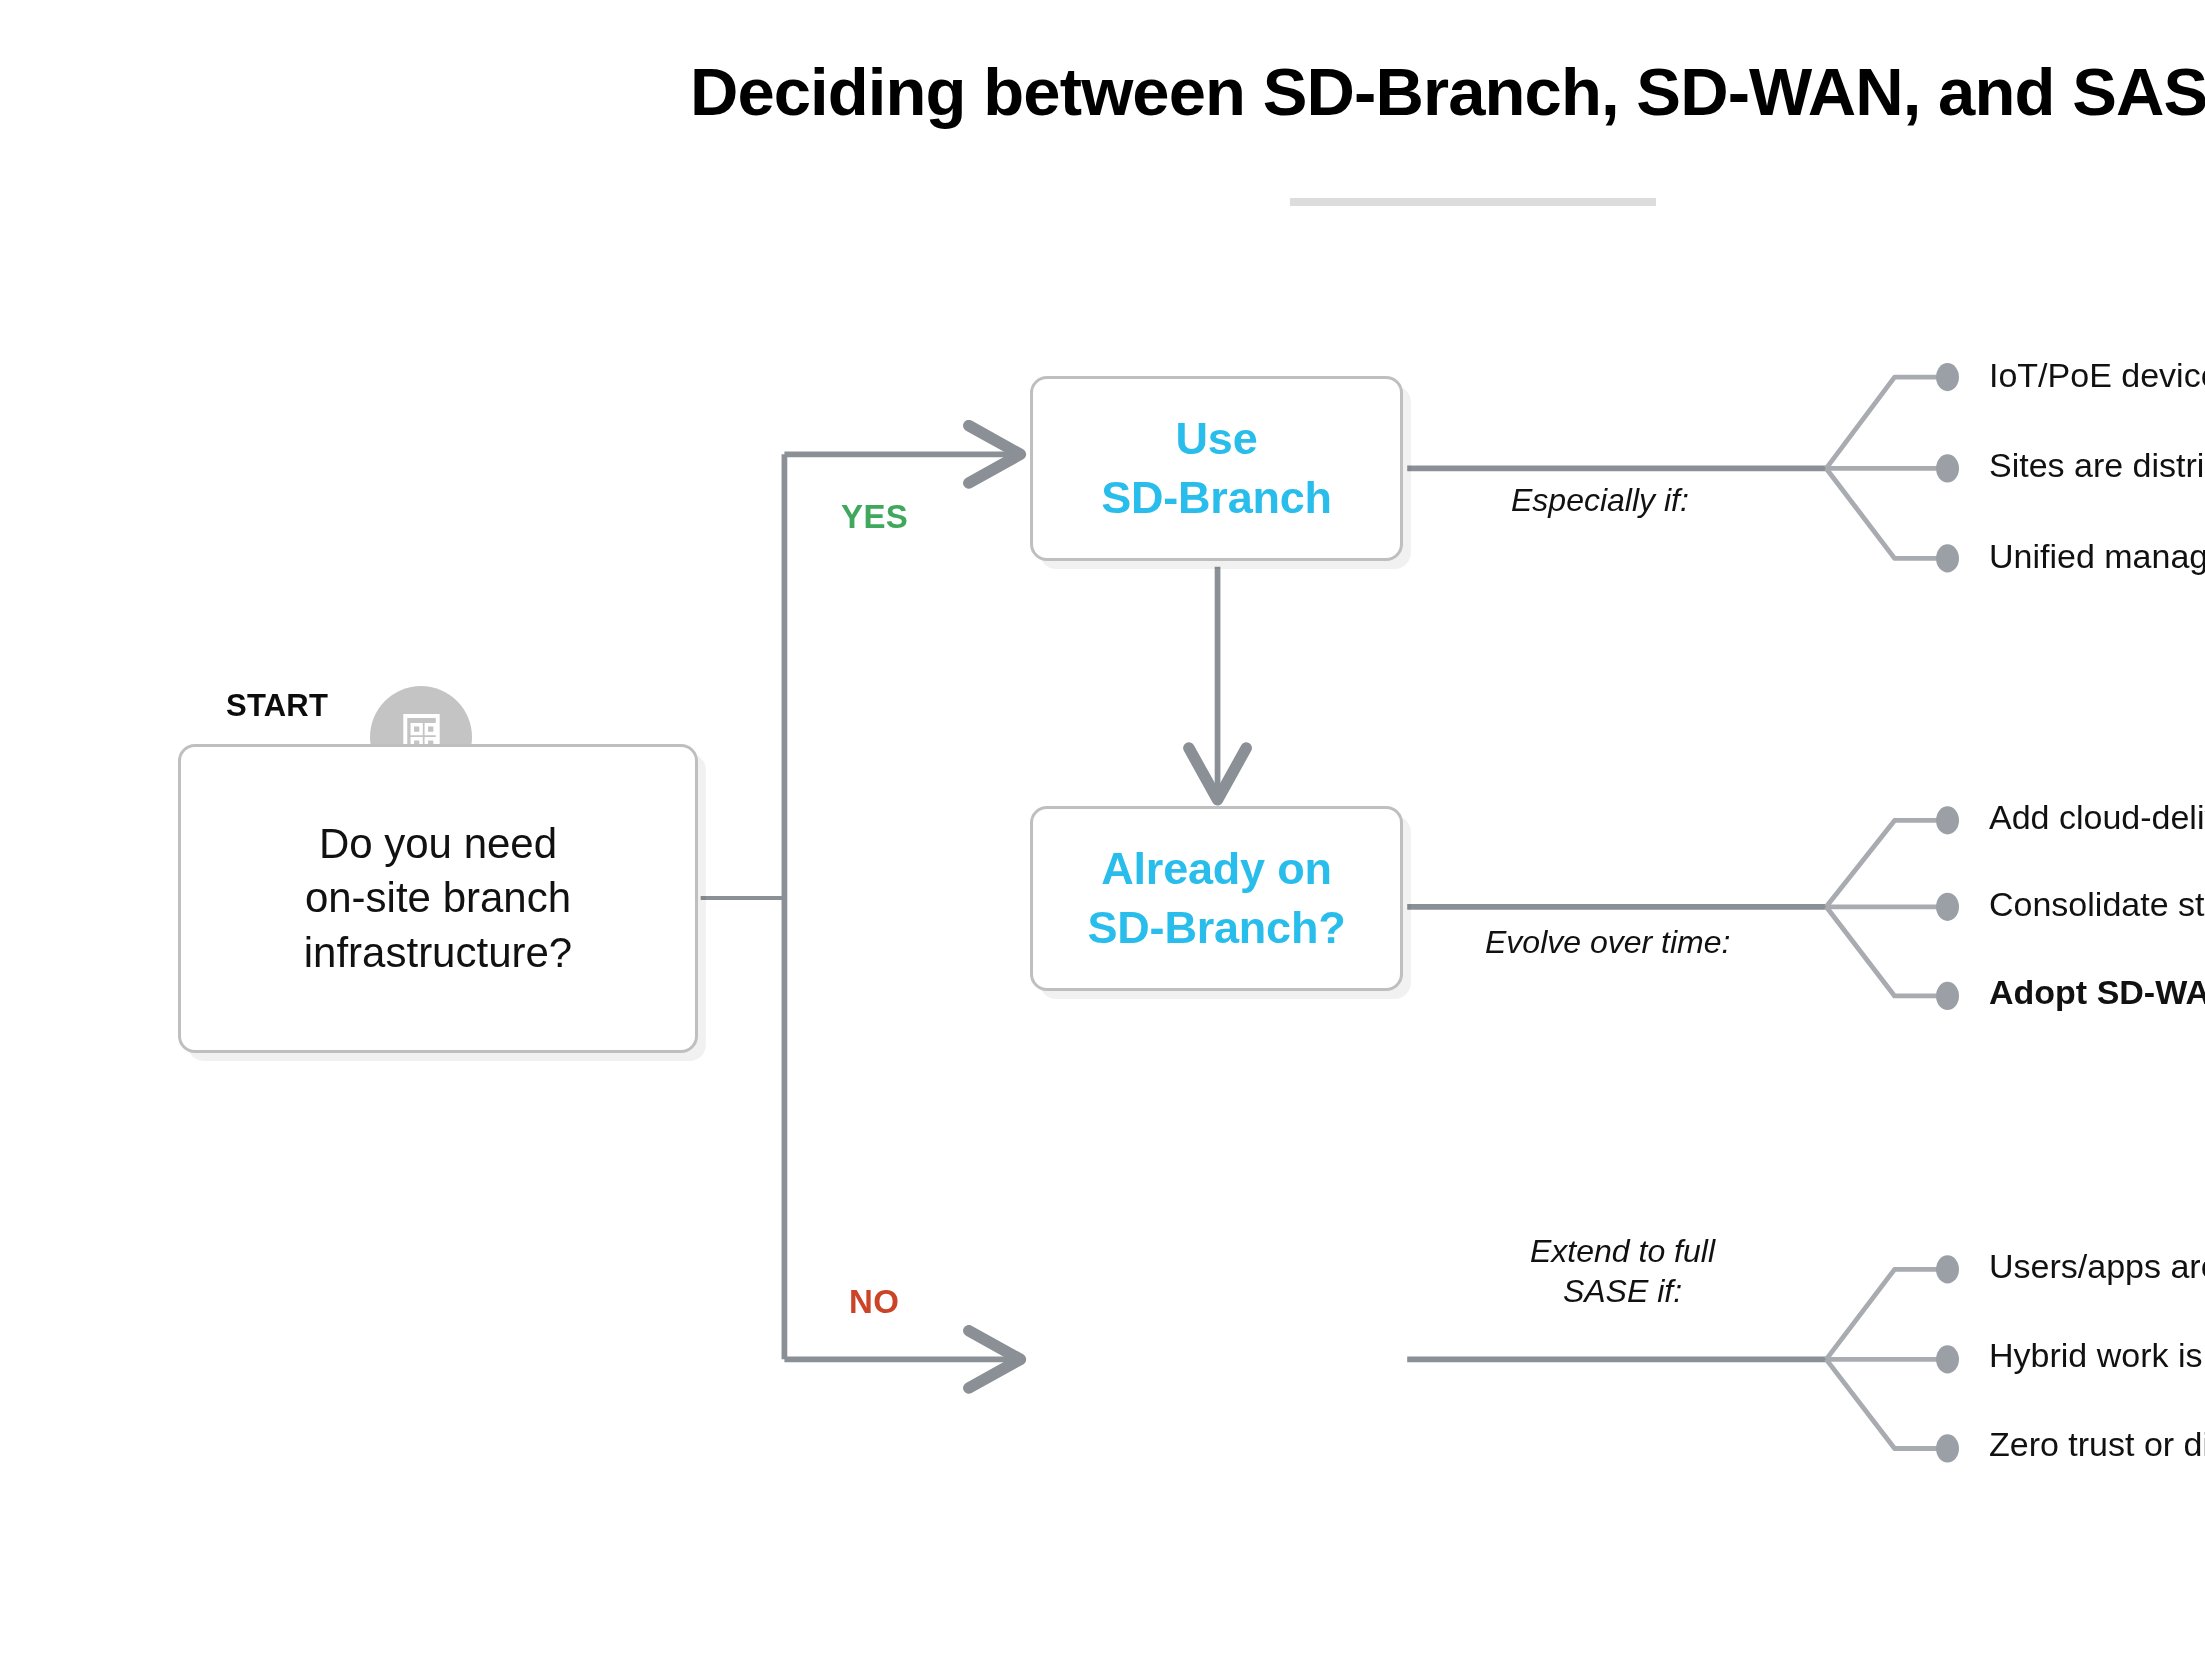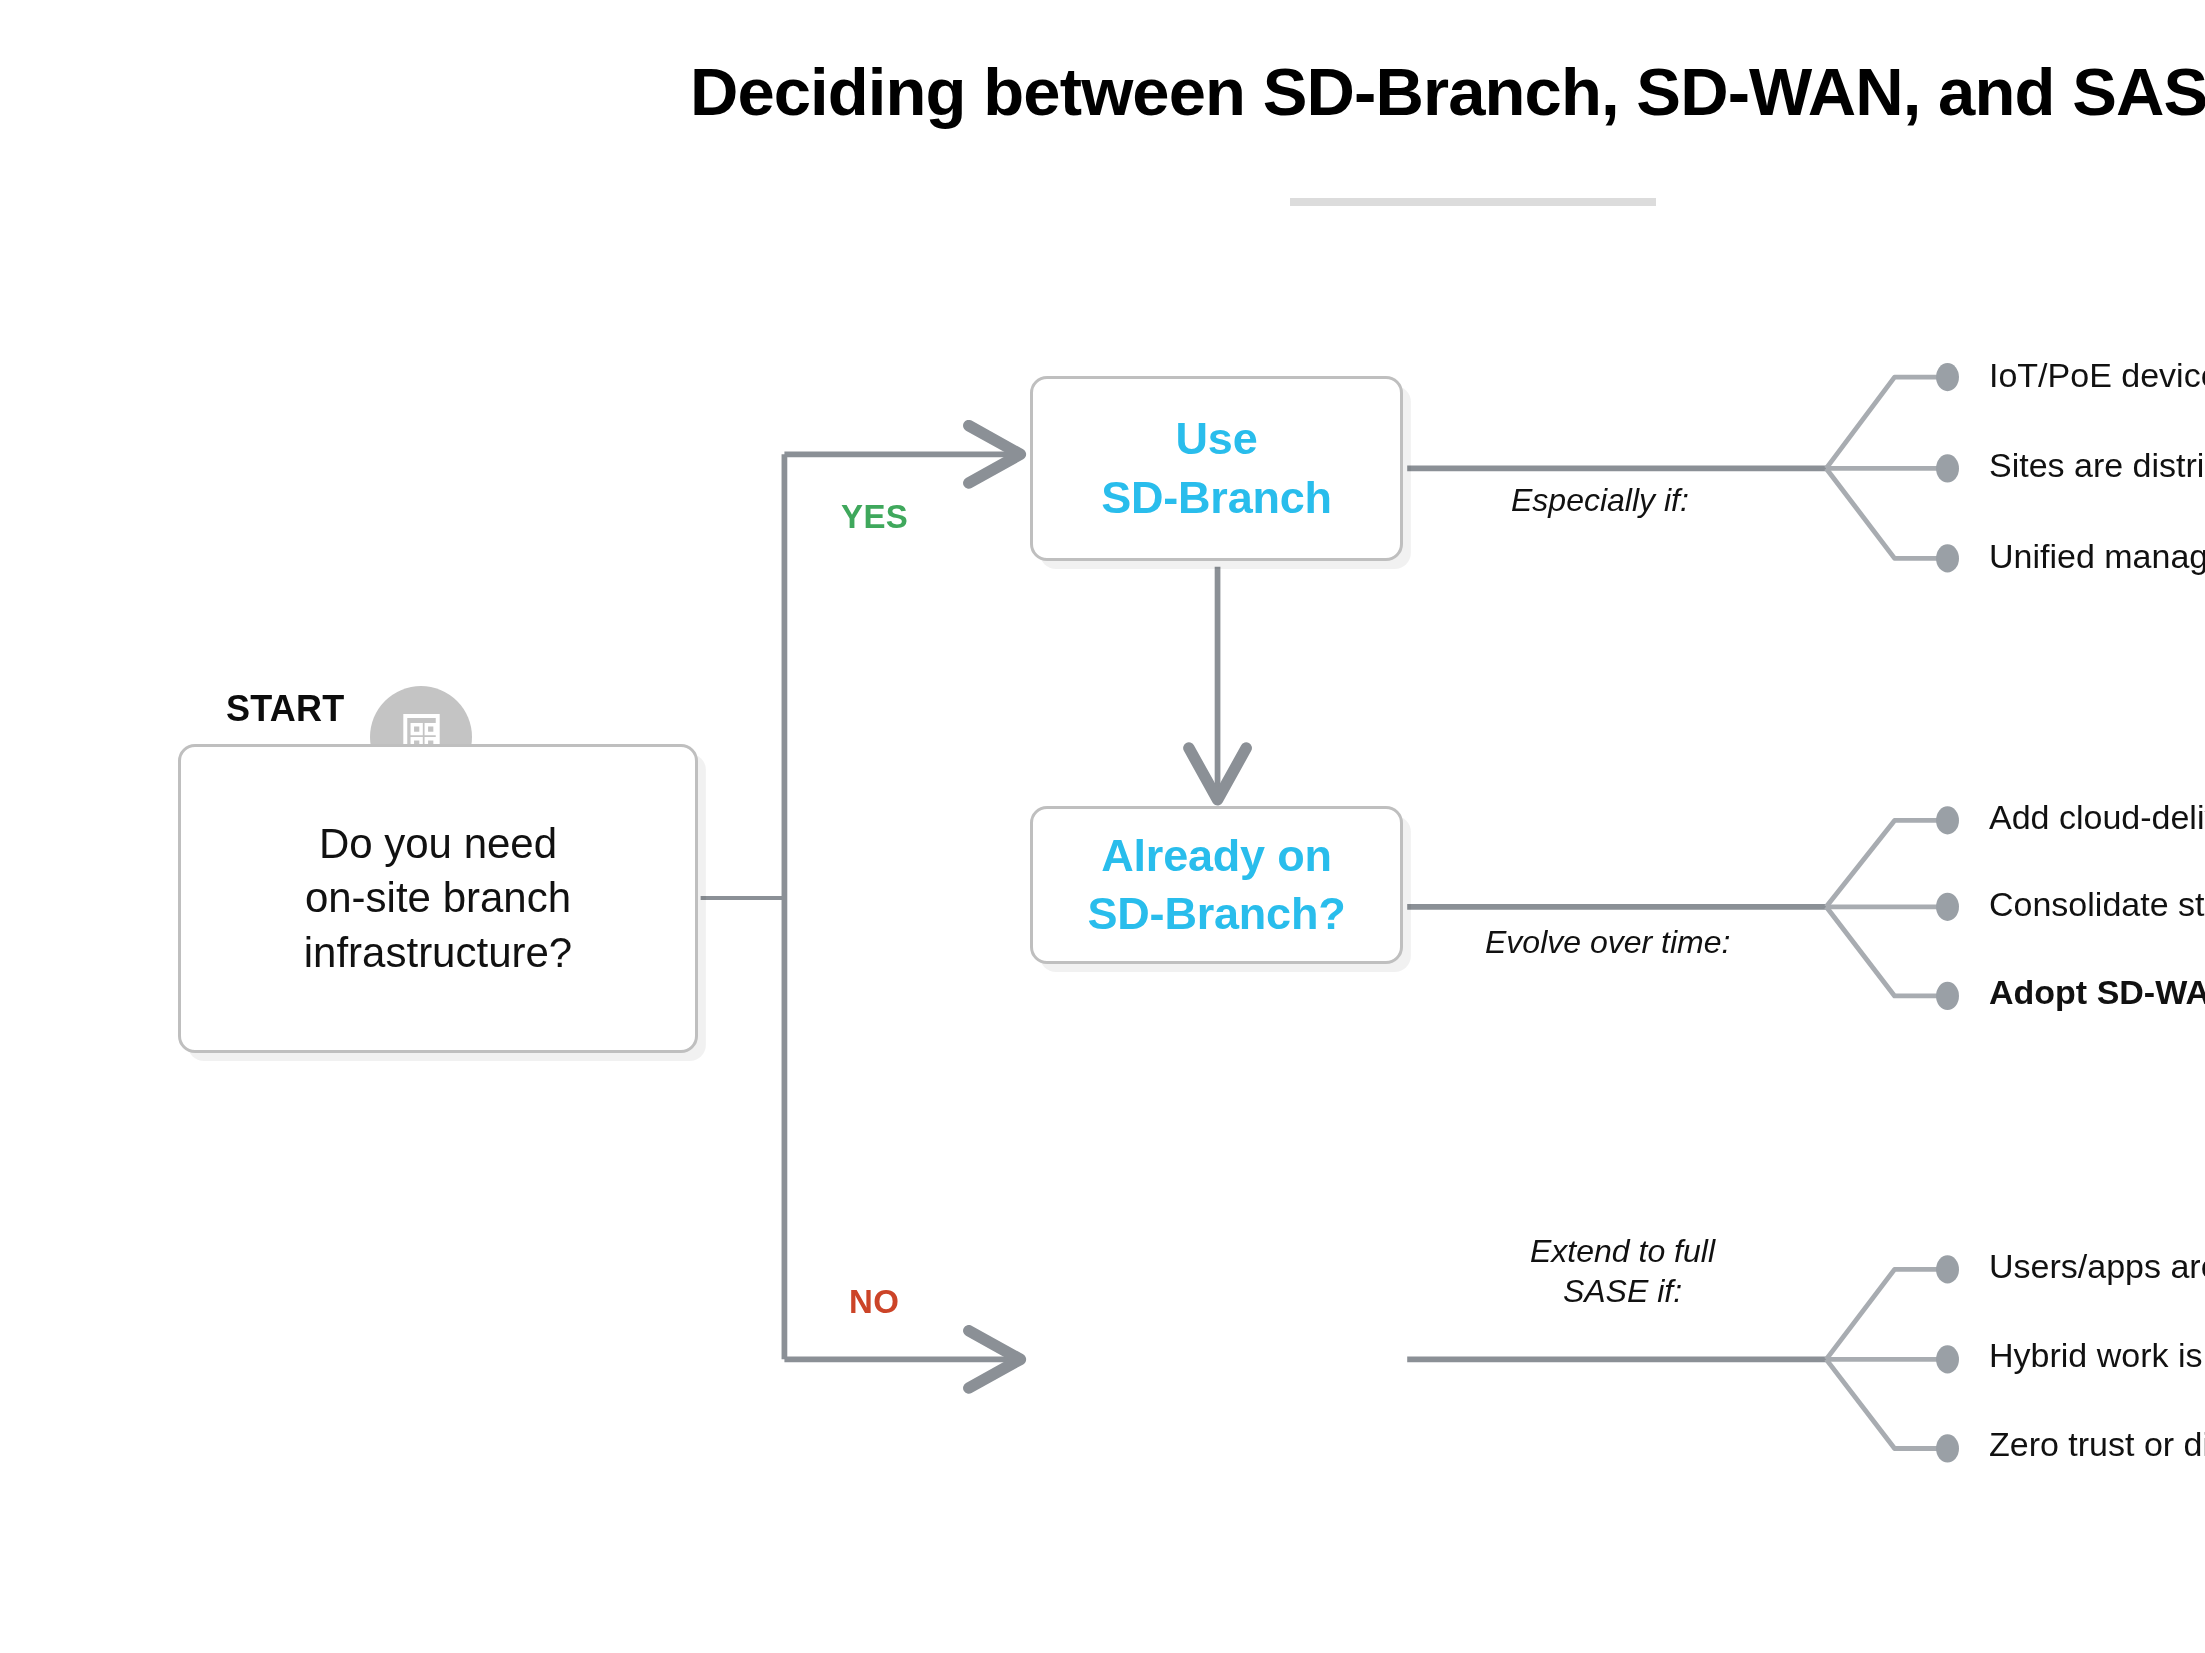--- a/index.html
+++ b/index.html
@@ -34,26 +34,26 @@
     box-shadow:8.8px 8.8px 0 -0.9px rgba(0,0,0,0.055);
   }
   .node-start{
     left:178px;top:744px;width:520px;height:309px;
     font-size:42px;color:#111111;font-weight:normal;padding:0 9px;
   }
   .node-dec{
     font-size:45px;font-weight:bold;letter-spacing:-0.2px;padding:0 9px;
   }
   .node-sdbranch{left:1030px;top:376px;width:373px;height:185px;color:#29bdec;}
-  .node-already {left:1030px;top:806px;width:373px;height:158px;color:#29bdec;}
+  .node-already {left:1030px;top:806px;width:373px;height:185px;color:#29bdec;}
   .node-sdwan   {left:1030px;top:1259px;width:373px;height:185px;color:#1da9bf;}
 
   .start-label{
     position:absolute;left:226px;top:688px;
-    font-size:36px;font-weight:bold;color:#0c0c0c;letter-spacing:0.2px;
+    font-size:31px;font-weight:bold;color:#0c0c0c;letter-spacing:0.2px;
   }
 
   
   .icon-badge{
     position:absolute;left:370px;top:686px;width:102px;height:102px;
     border-radius:50%;background:#c4c4c4;
     display:flex;align-items:center;justify-content:center;
   }
 
   

